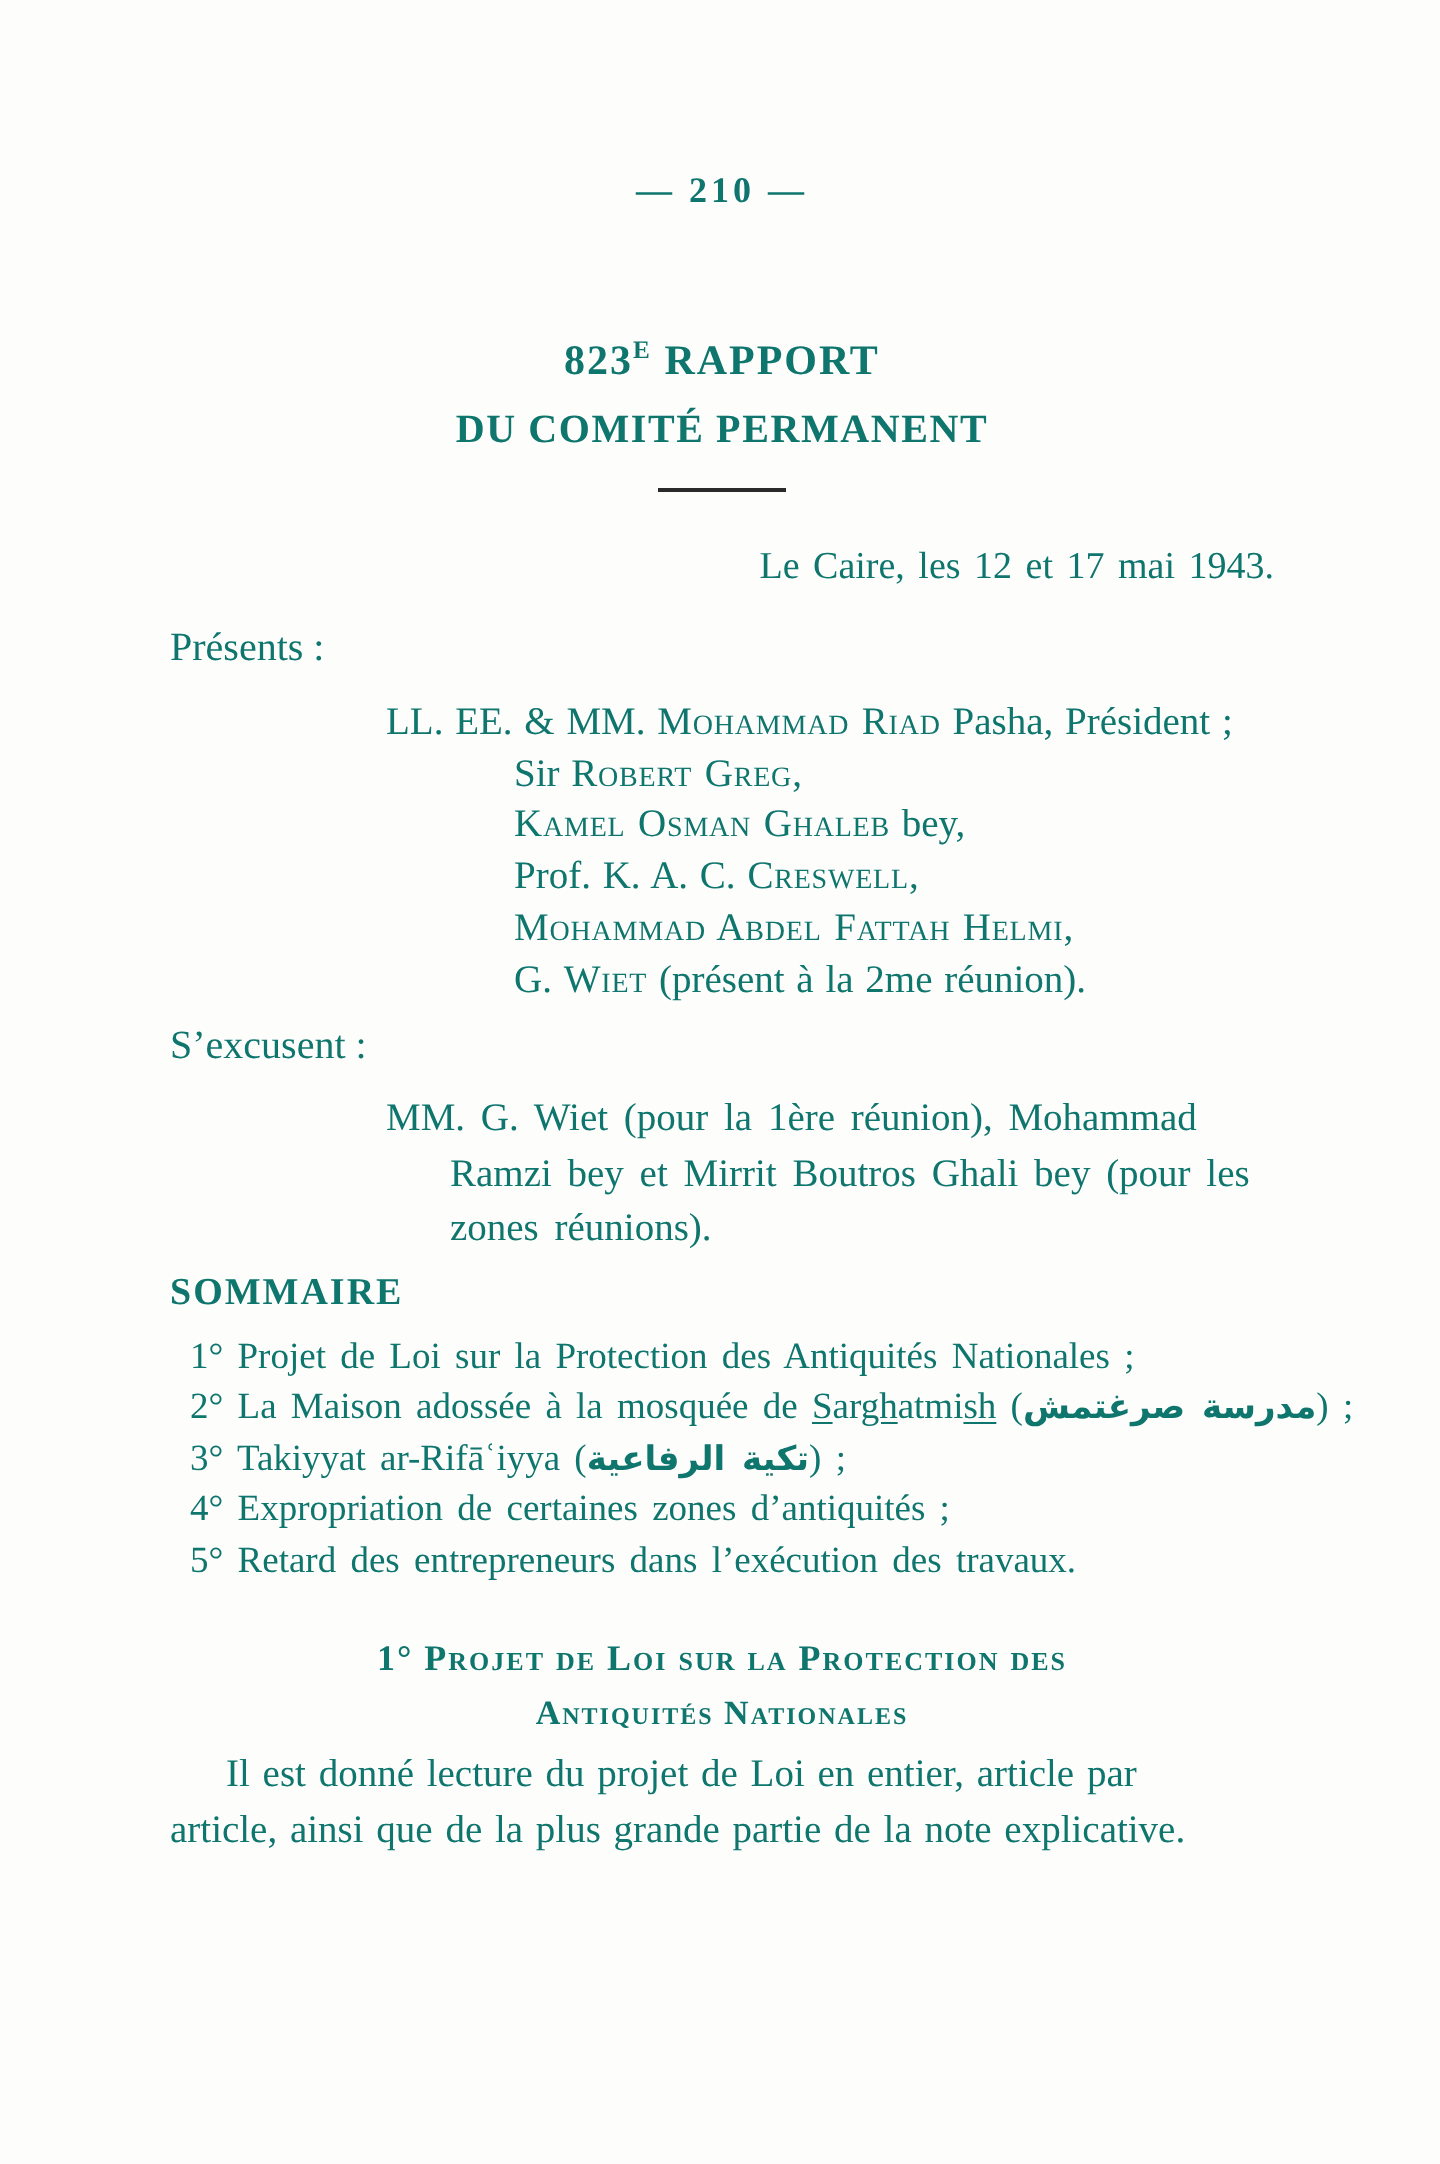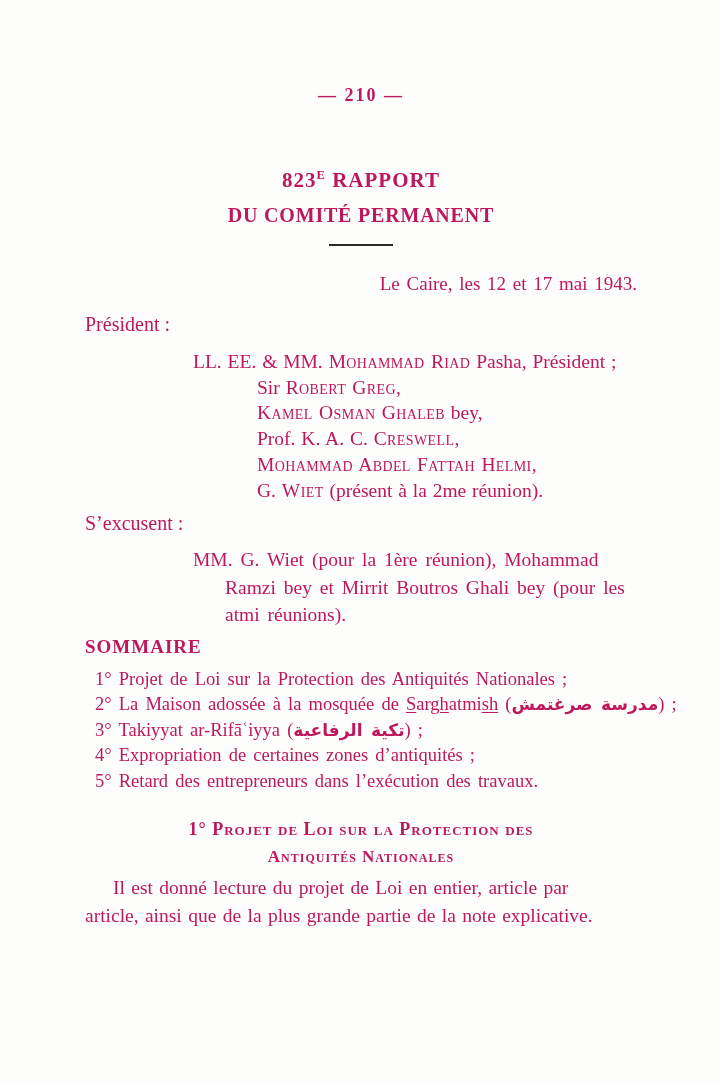--- a/index.html
+++ b/index.html
@@ -1,21 +1,21 @@
 <!DOCTYPE html>
 <html lang="fr"><head>
 <meta charset="utf-8">
 <style>
   html,body{margin:0;padding:0;background:#e8e8e8;}
   .page{
     position:relative;
     width:720px;height:1082px;
     margin:0 auto;
     background:#fdfdfc;
-    color:#be185d;
+    color:#0f766e;
     font-family:"Liberation Serif","DejaVu Serif",serif;
     overflow:hidden;
     box-sizing:border-box;
     padding:84px 83px 0 85px;
   }
   .pagenum{
     text-align:center;font-weight:bold;font-size:18px;
     letter-spacing:2px;line-height:22px;
   }
   .title{
@@ -67,37 +67,37 @@
   <div class="pagenum">— 210 —</div>
 
   <div class="title"><span>823</span><span class="sup">E</span><span> RAPPORT</span></div>
 
   <div class="subtitle">DU COMITÉ PERMANENT</div>
 
   <div class="rule"></div>
 
   <div class="dateline">Le Caire, les 12 et 17 mai 1943.</div>
 
-  <div class="rolelabel">Président :</div>
+  <div class="rolelabel">Présents :</div>
 
   <div class="attendees">
       <div class="line indent0"><span>LL. EE. &amp; MM. </span><span class="sc">Mohammad Riad</span><span> Pasha, Président ;</span></div>
       <div class="line indent1"><span>Sir </span><span class="sc">Robert Greg</span><span>,</span></div>
       <div class="line indent1"><span class="sc">Kamel Osman Ghaleb</span><span> bey,</span></div>
       <div class="line indent1"><span>Prof. K. A. C. </span><span class="sc">Creswell</span><span>,</span></div>
       <div class="line indent1"><span class="sc">Mohammad Abdel Fattah Helmi</span><span>,</span></div>
       <div class="line indent1"><span>G. </span><span class="sc">Wiet</span><span> (présent à la 2me réunion).</span></div>
     </div>
 
   <div class="rolelabel second">S’excusent :</div>
 
   <div class="excused">
       <div class="line indent0"><span>MM. G. Wiet (pour la 1ère réunion), Mohammad</span></div>
       <div class="line indent1"><span>Ramzi bey et Mirrit Boutros Ghali bey (pour les</span></div>
-      <div class="line indent1"><span>atmi réunions).</span></div>
+      <div class="line indent1"><span>zones réunions).</span></div>
     </div>
 
   <div class="sommaire-title">SOMMAIRE</div>
 
   <div class="sommaire">
       <div class="line indent0"><span>1° Projet de Loi sur la Protection des Antiquités Nationales ;</span></div>
       <div class="line indent0"><span>2° La Maison adossée à la mosquée de </span><span class="ul">S</span><span>ar</span><span class="ul">gh</span><span>atmi</span><span class="ul">sh</span><span> (</span><span class="ar">مدرسة صرغتمش</span><span>) ;</span></div>
       <div class="line indent0"><span>3° Takiyyat ar-Rifāʿiyya (</span><span class="ar">تكية الرفاعية</span><span>) ;</span></div>
       <div class="line indent0"><span>4° Expropriation de certaines zones d’antiquités ;</span></div>
       <div class="line indent0"><span>5° Retard des entrepreneurs dans l’exécution des travaux.</span></div>

